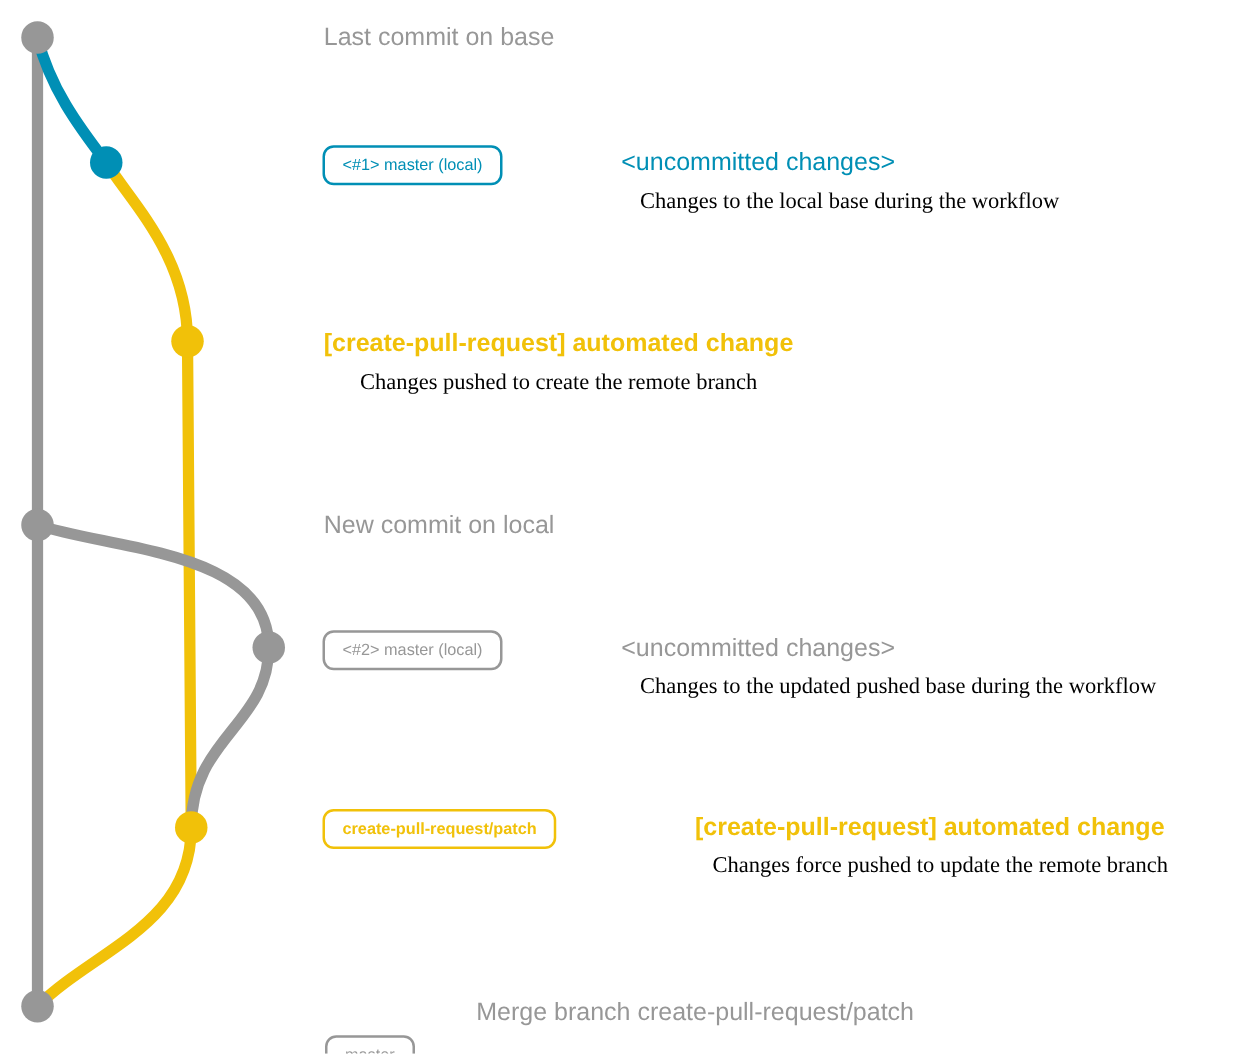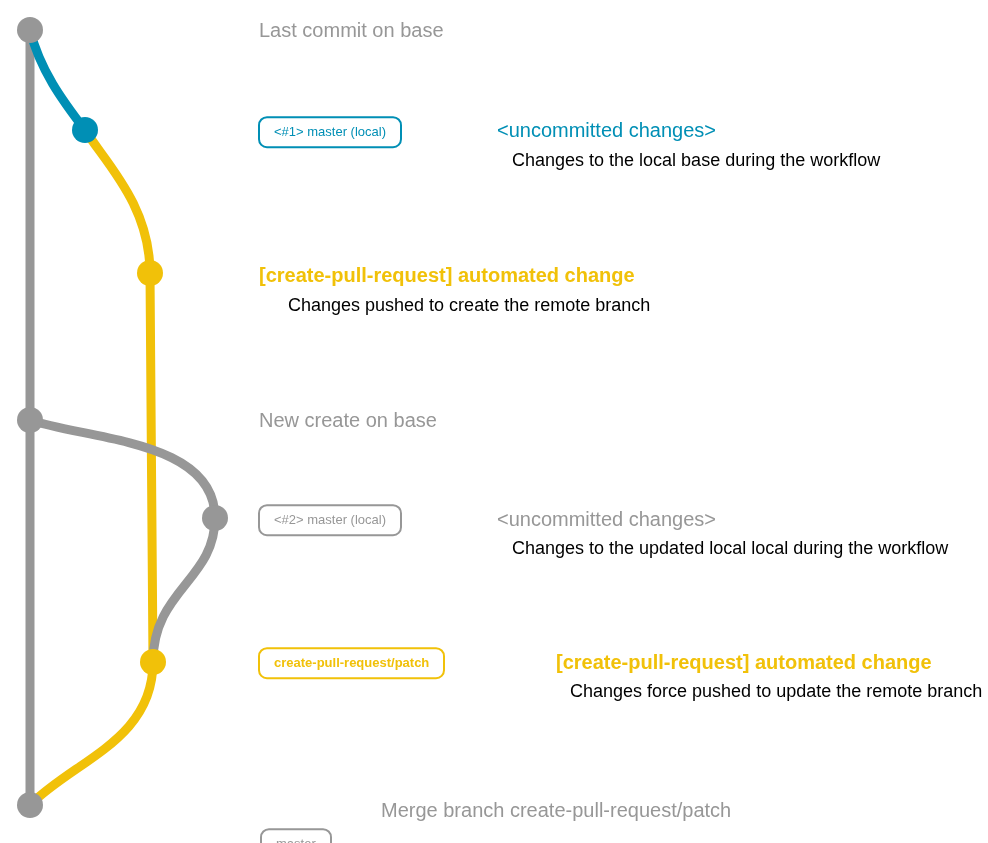--- a/index.html
+++ b/index.html
@@ -25,21 +25,21 @@
   .f-blue   { fill: var(--blue); }
   .f-yellow { fill: var(--yellow); }
 
   .t {
     position: absolute;
     transform: translateY(-50%);
     white-space: nowrap;
     line-height: 1.2;
   }
   .sans  { font-family: "Liberation Sans", sans-serif; font-size: 20px; }
-  .serif { font-family: Liberation Sans, sans-serif; font-size: 18px; color: var(--black); }
+  .serif { font-family: Liberation Serif, serif; font-size: 18px; color: var(--black); }
   .gray   { color: var(--gray); }
   .blue   { color: var(--blue); }
   .yellow { color: var(--yellow); font-weight: bold; }
   .tag {
     font-family: "Liberation Sans", sans-serif;
     font-size: 13px;
     padding: 6px 14px;
     border: 2px solid;
     border-radius: 9px;
     background: #ffffff;
@@ -80,25 +80,25 @@
 
   <div class="t sans gray" style="left:259px; top:30px;">Last commit on base</div>
 
   <div class="t tag blue" style="left:258px; top:132px;">&lt;#1&gt; master (local)</div>
   <div class="t sans blue" style="left:497px; top:130px;">&lt;uncommitted changes&gt;</div>
   <div class="t serif" style="left:512px; top:161px;">Changes to the local base during the workflow</div>
 
   <div class="t sans yellow" style="left:259px; top:275px;">[create-pull-request] automated change</div>
   <div class="t serif" style="left:272px; top:306px;margin-left:16px;">Changes pushed to create the remote branch</div>
 
-  <div class="t sans gray" style="left:259px; top:420px;">New create on base</div>
+  <div class="t sans gray" style="left:259px; top:420px;">New commit on local</div>
 
   <div class="t tag gray" style="left:258px; top:520px;">&lt;#2&gt; master (local)</div>
   <div class="t sans gray" style="left:497px; top:519px;">&lt;uncommitted changes&gt;</div>
-  <div class="t serif" style="left:512px; top:549px;">Changes to the updated local local during the workflow</div>
+  <div class="t serif" style="left:512px; top:549px;">Changes to the updated pushed base during the workflow</div>
 
   <div class="t tag yellow" style="left:258px; top:663px;">create-pull-request/patch</div>
   <div class="t sans yellow" style="left:556px; top:662px;">[create-pull-request] automated change</div>
   <div class="t serif" style="left:570px; top:692px;">Changes force pushed to update the remote branch</div>
 
   <div class="t tag gray" style="left:260px; top:844px;">master</div>
   <div class="t sans gray" style="left:381px; top:810px;">Merge branch create-pull-request/patch</div>
 
 </div>
 

